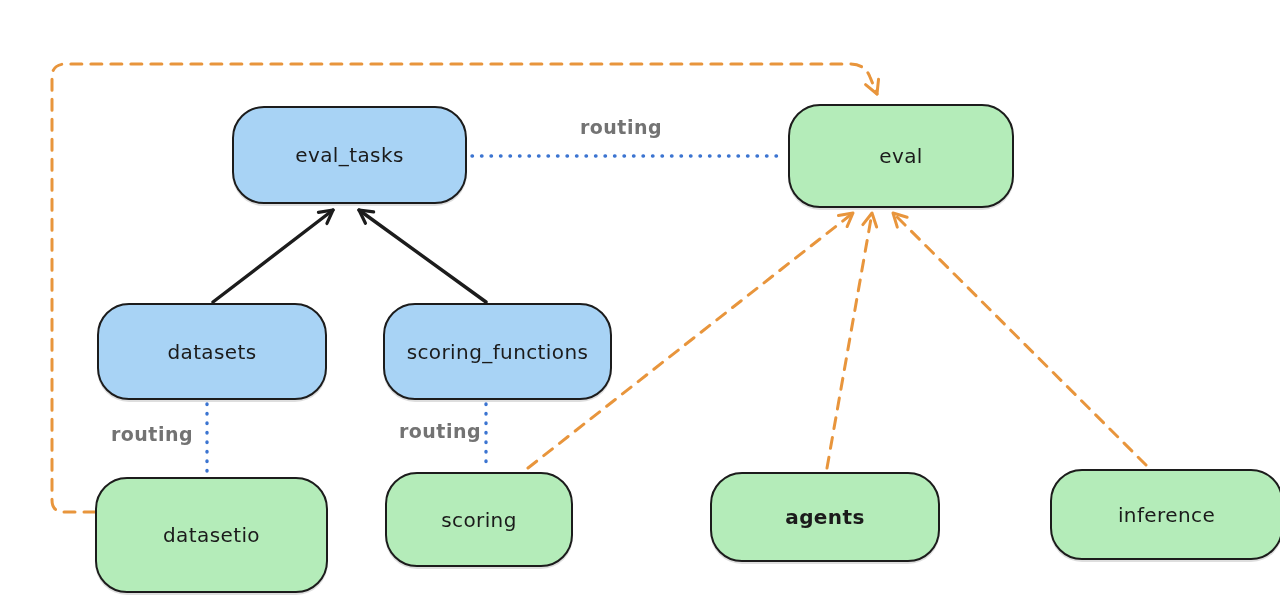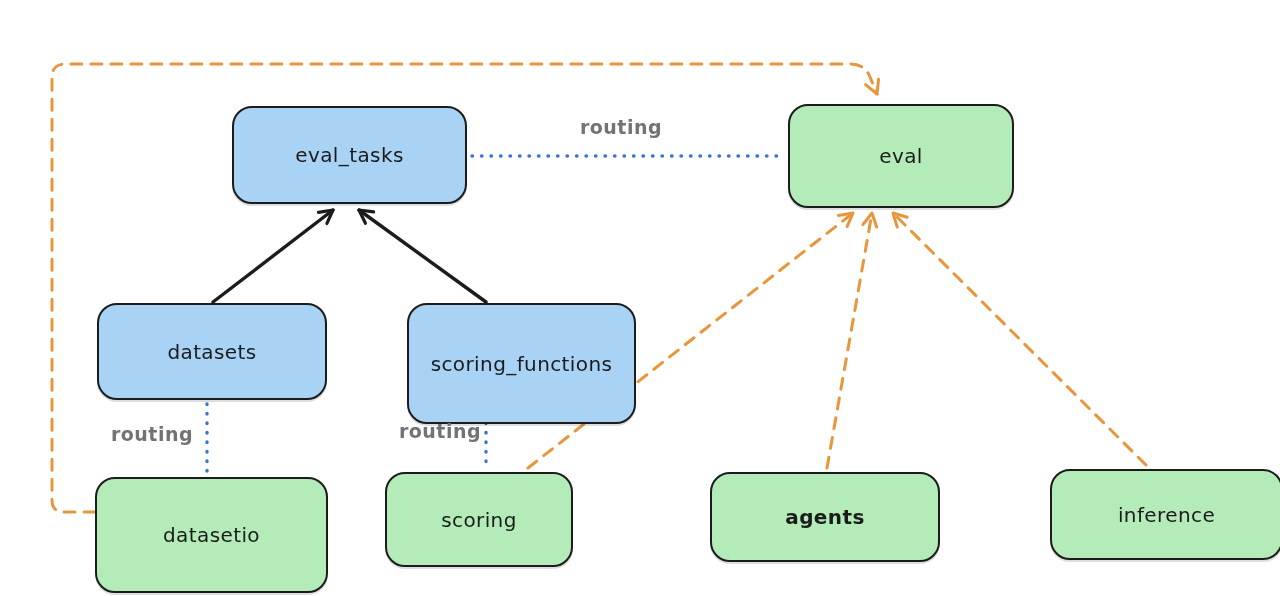--- a/index.html
+++ b/index.html
@@ -18,21 +18,21 @@
   svg.edges {
     position: absolute;
     left: 0; top: 0;
     width: 1280px;
     height: 596px;
   }
   .node {
     position: absolute;
     box-sizing: border-box;
     border: 2.6px solid #1c1c1c;
-    border-radius: 20px;
+    border-radius: 32px;
     display: flex;
     align-items: center;
     justify-content: center;
     font-size: 20px;
     letter-spacing: 0.4px;
     color: #1b1b1b;
     box-shadow: 0 2px 0 rgba(0,0,0,0.13);
   }
   .node.blue  { background: #a8d3f5; }
   .node.green { background: #b4ecb9; }
@@ -45,21 +45,21 @@
     letter-spacing: 0.5px;
     text-align: center;
   }
   #routing-top   { left: 563px; top: 116px; width: 116px; }
   #routing-left  { left: 102px; top: 423px; width: 100px; }
   #routing-mid   { left: 390px; top: 420px; width: 100px; }
 
   #node-eval-tasks        { left:  232px; top: 106px; width: 235px; height:  98px; }
   #node-eval              { left:  788px; top: 104px; width: 226px; height: 104px; }
   #node-datasets          { left:   97px; top: 303px; width: 230px; height:  97px; align-items: center; }
-  #node-scoring-functions { left:  383px; top: 303px; width: 229px; height:  121px; margin-left: 24px; }
+  #node-scoring-functions { left:  383px; top: 303px; width: 229px; height:  97px; }
   #node-datasetio         { left:   95px; top: 477px; width: 233px; height:  116px; }
   #node-scoring           { left:  385px; top: 472px; width: 188px; height:  95px; }
   #node-agents            { left:  710px; top: 472px; width: 230px; height:  90px; font-weight: bold; }
   #node-inference         { left: 1022px; top: 469px; width: 233px; height:  91px; margin-left: 28px; }
 </style>
 </head>
 <body>
 
 <div class="canvas">
 

